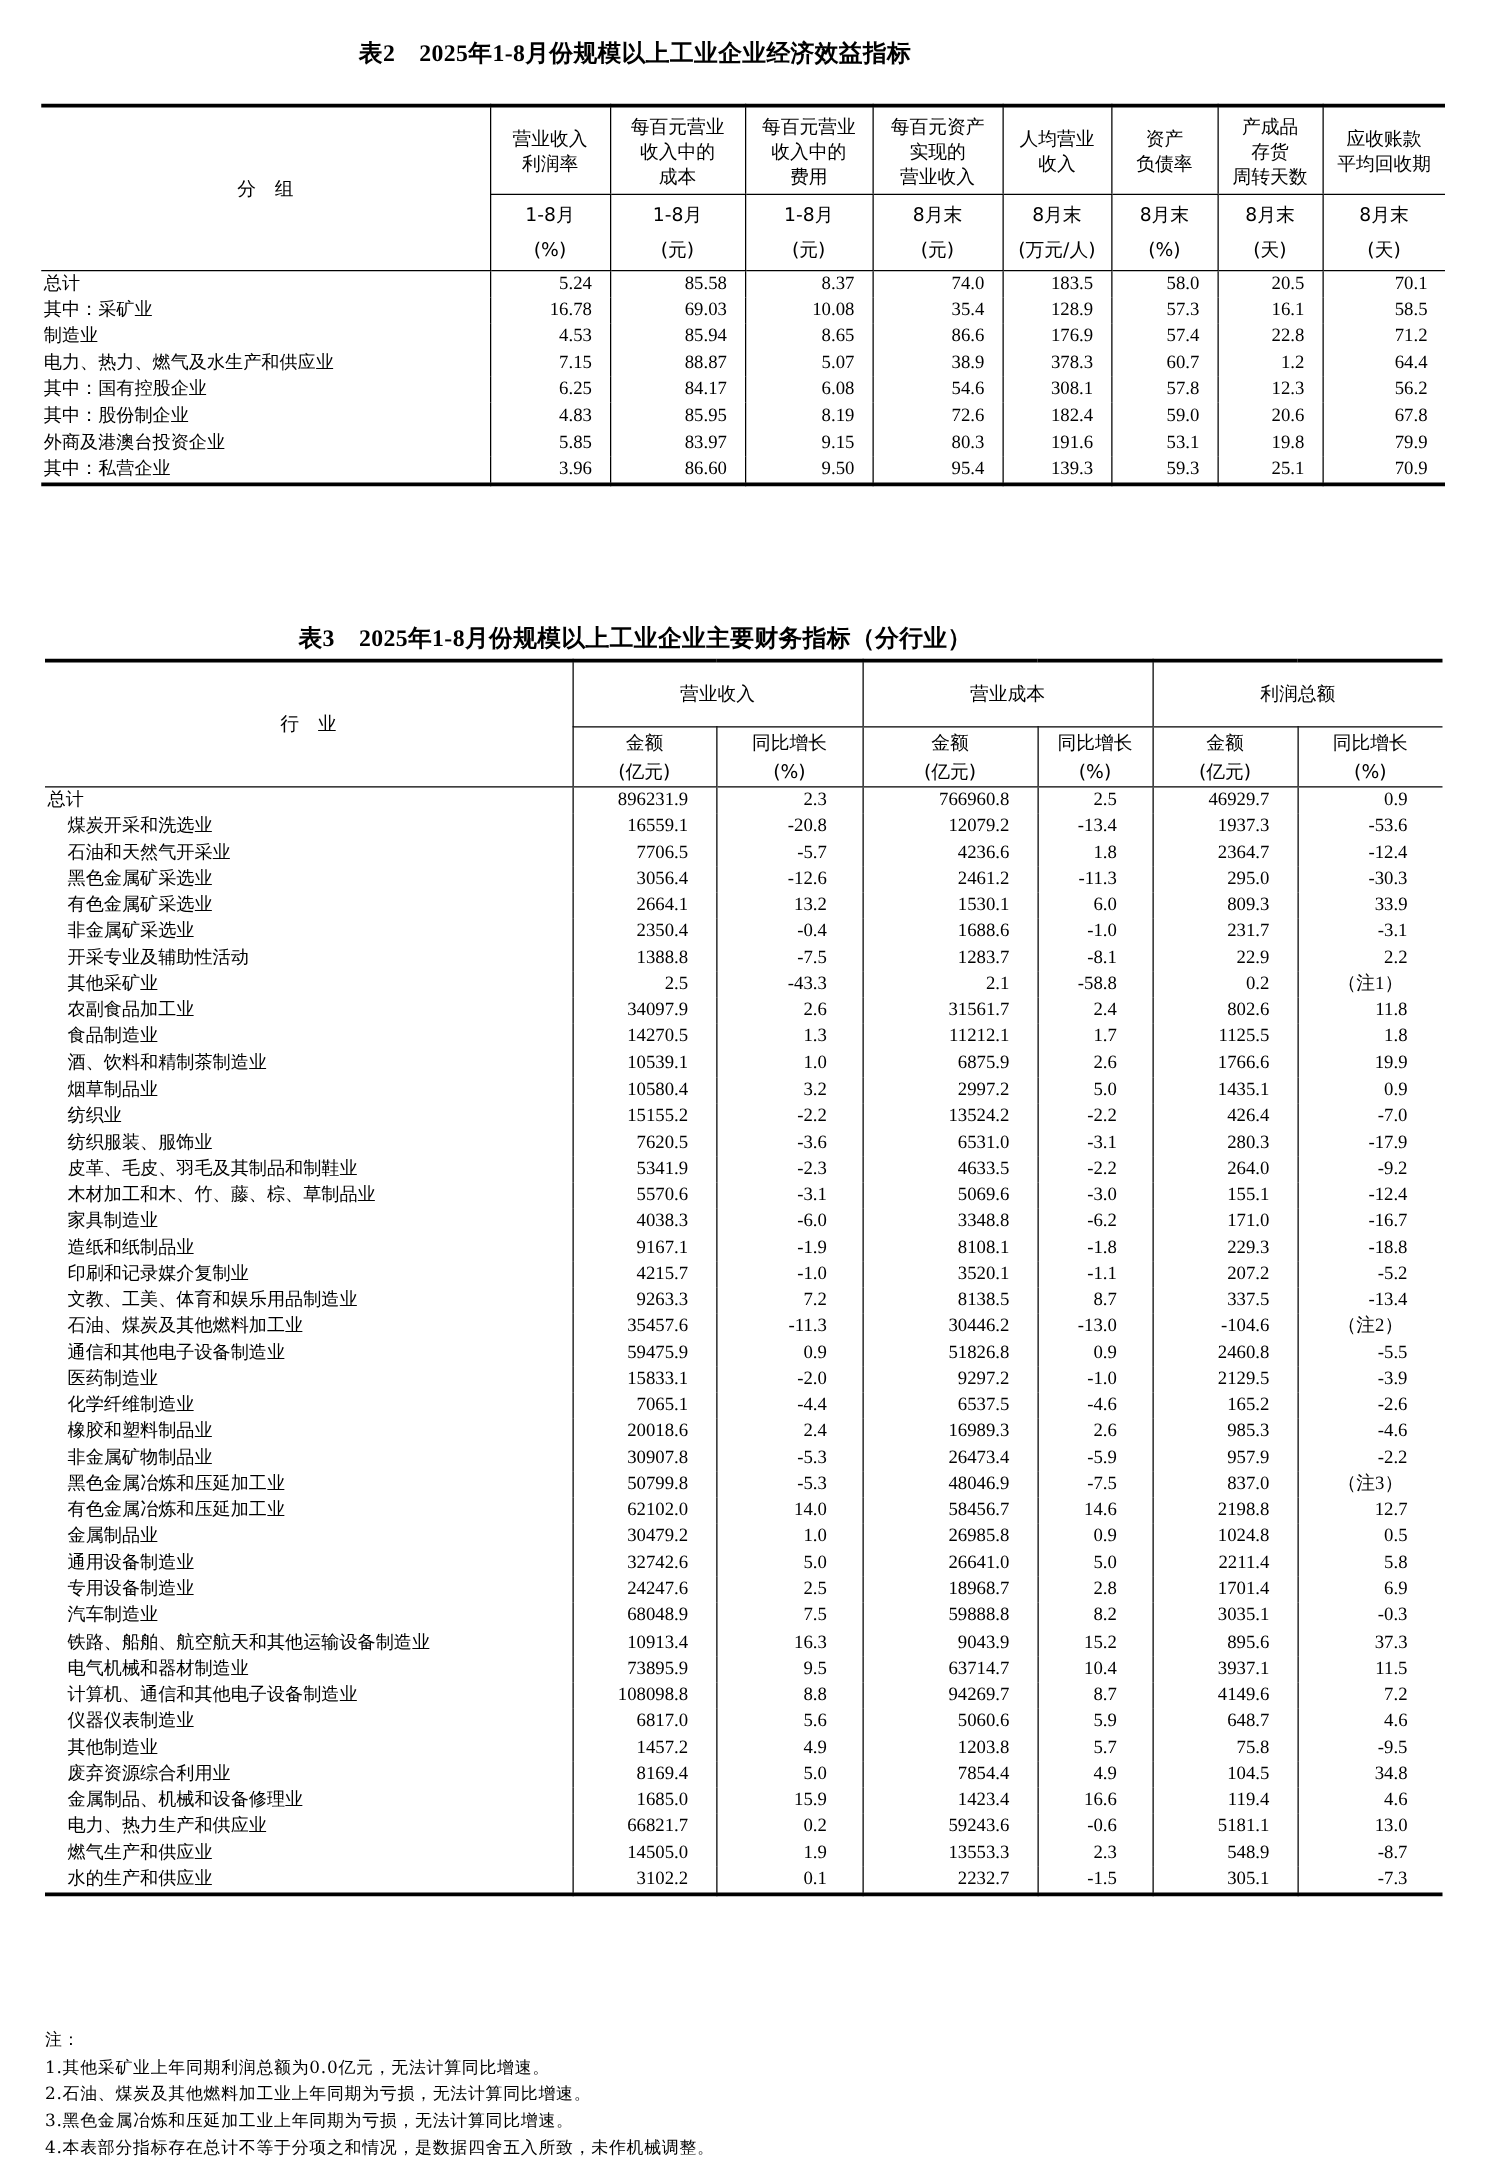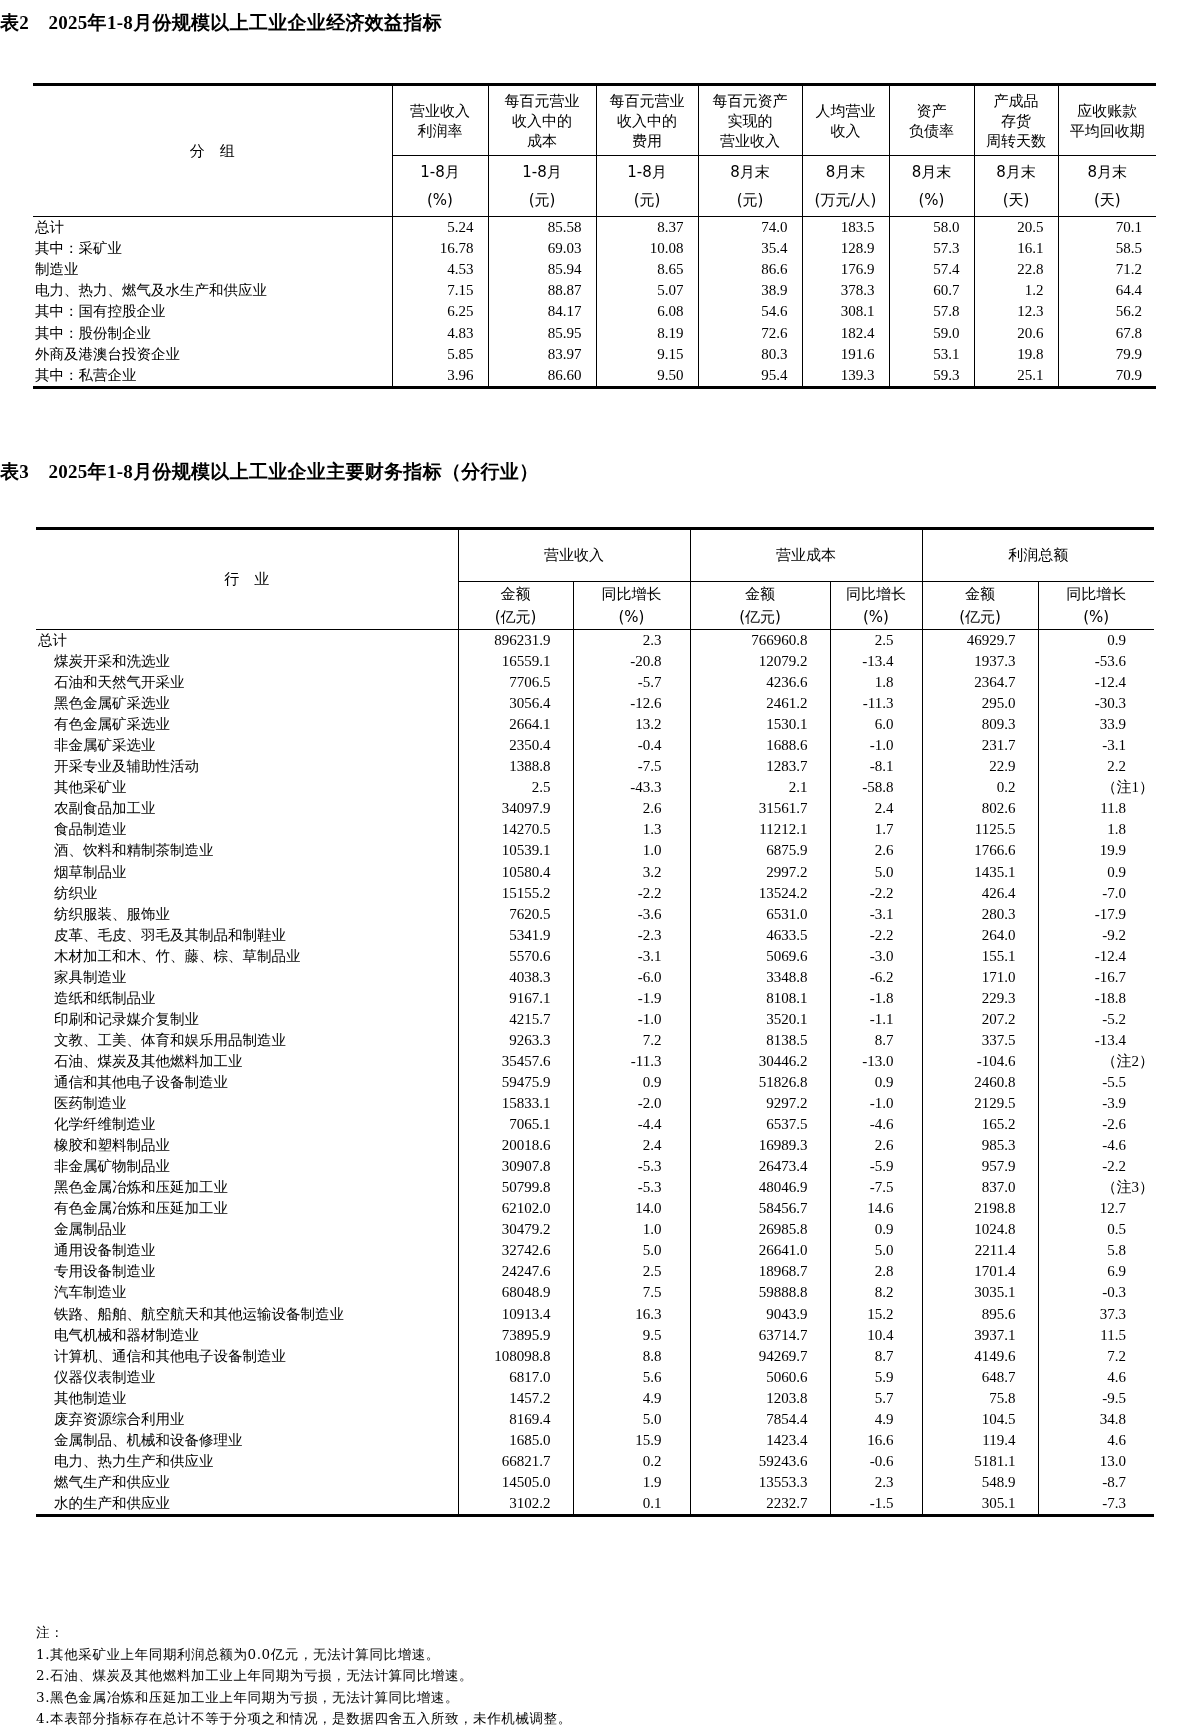--- a/index.html
+++ b/index.html
@@ -1,37 +1,37 @@
 <!DOCTYPE html>
 <html><head>
 <meta charset="utf-8">
 <style>
   html, body { margin:0; padding:0; background:#ffffff; }
   body { width:1192px; height:1731px; position:relative; overflow:hidden;
          font-family:"Liberation Serif","DejaVu Serif", serif; color:#000; }
-  .title { position:absolute; left:0; width:1016px; 
-           font-size:19px; font-weight:bold; letter-spacing:0.3px; }
+  .title { position:absolute; left:0; width:1016px; text-align:center;
+           font-size:19px; font-weight:bold; letter-spacing:0.3px;margin-top:20px; }
   table { position:absolute; border-collapse:collapse; table-layout:fixed; }
   .t2 { left:33px; top:83px; width:1123px; border-top:3px solid #000; border-bottom:3px solid #000; }
   .t3 { left:36px; top:527px; width:1118px; border-top:3px solid #000; border-bottom:3px solid #000; }
   th { font-weight:normal; font-size:15.5px; line-height:21px; vertical-align:middle;
        text-align:center; border-left:1px solid #000; padding:0; font-family:"DejaVu Sans","Liberation Sans",sans-serif; }
   th.grp { border-left:none; }
   .t2 thead tr.h1 th { height:69px; border-bottom:1px solid #000; font-size:15px; line-height:20px; }
   .t2 thead tr.h2 th { height:60px; border-bottom:1.5px solid #000; font-size:15px; line-height:28px; }
   .t3 thead tr.h1 th { height:51px; border-bottom:1px solid #000; font-size:15px; }
   .t3 thead tr.h2 th { height:47px; border-bottom:1.5px solid #000; font-size:15px; line-height:23px;margin-left:16px; }
   td { font-size:15px; padding:0; white-space:nowrap; overflow:hidden; }
   .t2 td { height:21.1px; line-height:21px; }
   .t3 td { height:21.06px; line-height:21px; }
   td.label { font-family:"DejaVu Sans","Liberation Sans",sans-serif; font-size:14.5px; padding-left:2px; }
   td.num { text-align:right; border-left:1px solid #000; padding-right:14px; }
   .t3 td.num { padding-right:22px; }
   .t3 td.num.g { padding-right:28px; }
-  td.note { padding-right:0 !important;margin-top:32px; }
+  td.note { text-align:center; padding-right:0 !important;margin-top:32px; }
   .indent { padding-left:44px; }
   .t3 .indent { padding-left:18px; }
   .notes { position:absolute; left:36px; top:1622px; font-size:13.5px; line-height:21.5px;
            font-family:"DejaVu Serif","Liberation Serif",serif; letter-spacing:0.6px; }
   .notes div { white-space:nowrap; }
 </style>
 </head>
 <body>
 
 <div class="title" style="top:10px;">表2　2025年1-8月份规模以上工业企业经济效益指标</div>
@@ -192,21 +192,21 @@
         <td class="num">9.50</td>
         <td class="num">95.4</td>
         <td class="num">139.3</td>
         <td class="num">59.3</td>
         <td class="num">25.1</td>
         <td class="num">70.9</td>
       </tr>
     </tbody>
 </table>
 
-<div class="title" style="top:459px;">表3　2025年1-8月份规模以上工业企业主要财务指标（分行业）</div>
+<div class="title" style="top:478px;">表3　2025年1-8月份规模以上工业企业主要财务指标（分行业）</div>
 
 <table class="t3">
   <colgroup>
     <col style="width:422px">
       <col style="width:115px">
       <col style="width:117px">
       <col style="width:140px">
     <col style="width:92px">
       <col style="width:116px">
       <col style="width:116px">

